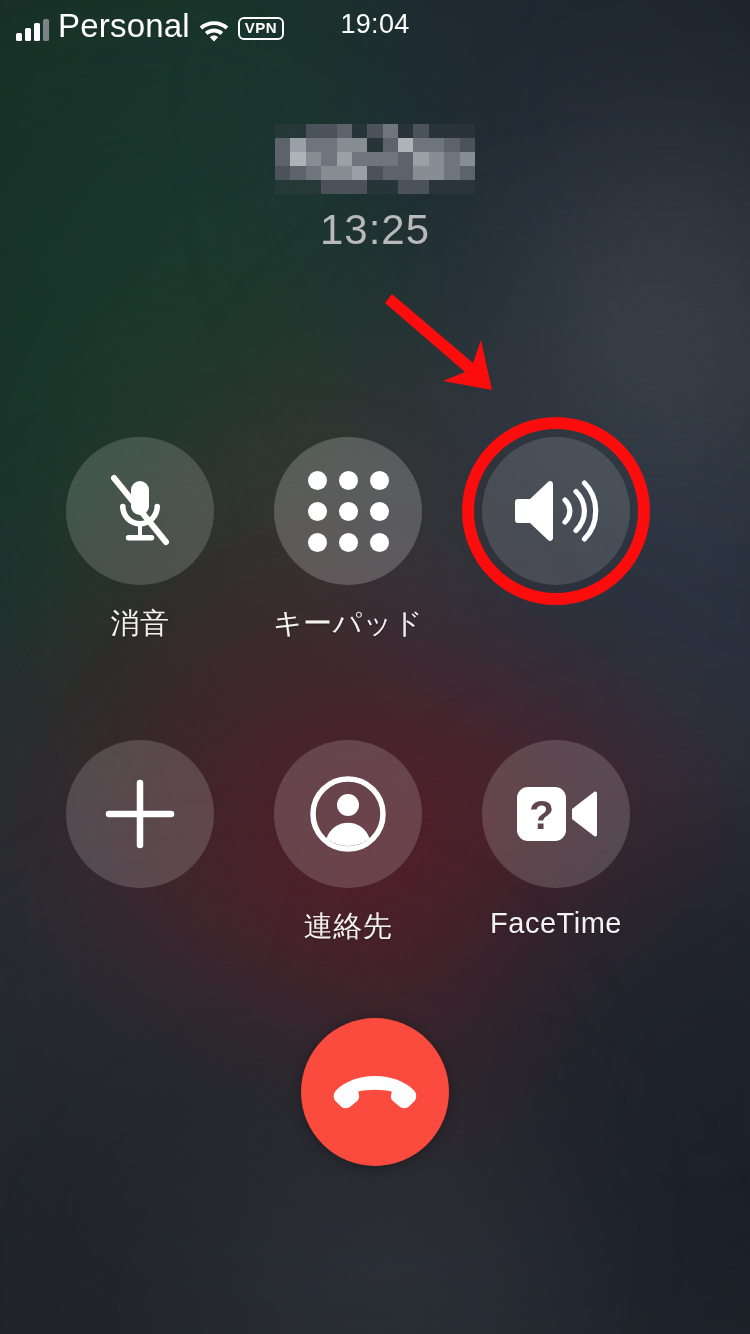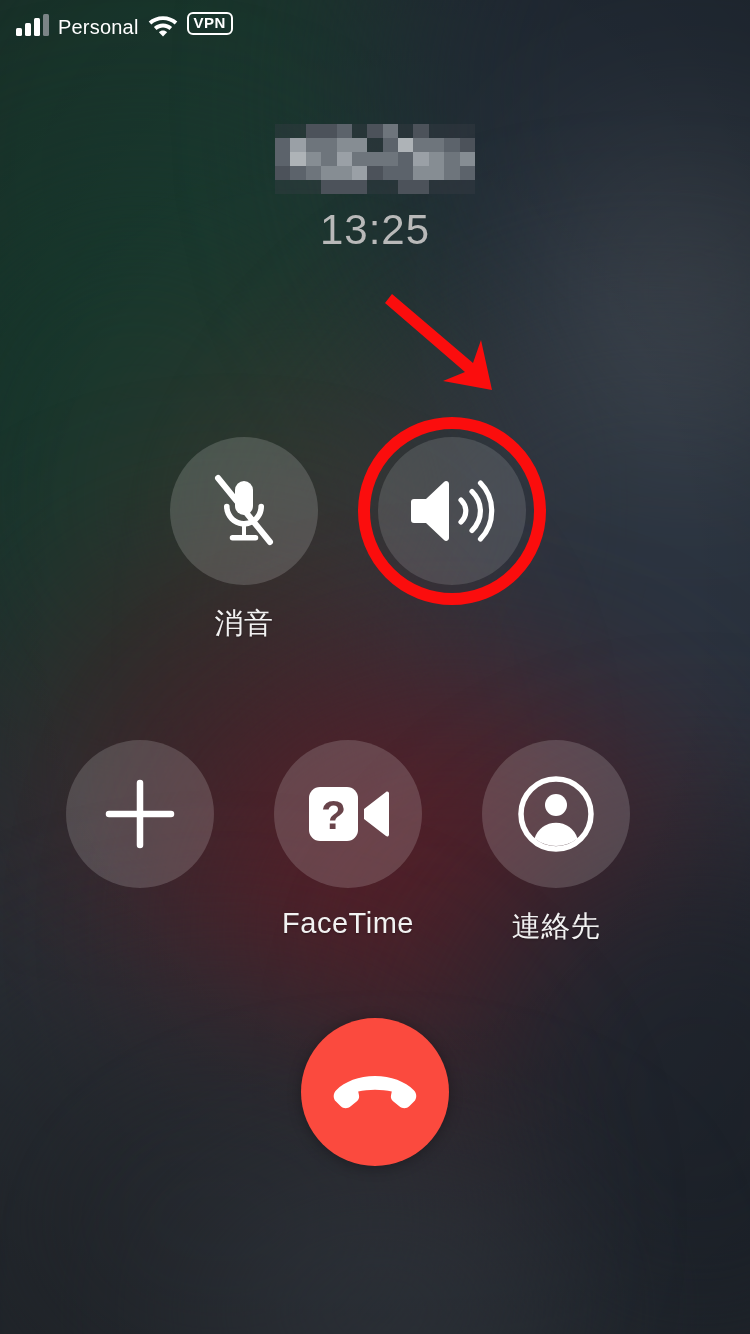--- a/index.html
+++ b/index.html
@@ -33,21 +33,21 @@
     position:absolute; top:0; left:0; width:750px; height:48px; z-index:10;
     display:flex; align-items:center; color:#fff;
   }
   .sb-left { position:absolute; left:16px; display:flex; align-items:flex-end; gap:9px; }
   .bars { display:flex; align-items:flex-end; gap:3px; height:22px; }
   .bars i { display:block; width:6px; border-radius:1.5px; background:#fff; }
   .bars i:nth-child(1){ height:8px; }
   .bars i:nth-child(2){ height:13px; }
   .bars i:nth-child(3){ height:18px; }
   .bars i:nth-child(4){ height:22px; background:#7b8486; }
-  .carrier { font-size:20px; font-weight:400; letter-spacing:.2px; line-height:1; position:relative; top:1px;text-align:right; }
+  .carrier { font-size:33px; font-weight:400; letter-spacing:.2px; line-height:1; position:relative; top:1px;text-align:right; }
   .wifi { width:30px; height:23px; position:relative; top:1px; }
   .vpn {
     border:2.5px solid #fff; border-radius:6px; padding:1px 5px 2px;
     font-size:15px; font-weight:700; letter-spacing:.5px; line-height:1.05; position:relative; top:-1px;
   }
   .sb-center { position:absolute; left:0; width:750px; text-align:center; font-size:27px; font-weight:500; letter-spacing:.3px; }
   .sb-right { position:absolute; right:14px; display:flex; align-items:center; gap:9px; }
   .lpm-dot { width:13px; height:13px; border-radius:50%; background:#f5a623; }
   .batt-pct { font-size:27px; font-weight:400; }
   .batt {
@@ -132,20 +132,21 @@
     <span class="carrier">Personal</span>
     <span class="wifi">
       <svg viewBox="0 0 30 23" width="30" height="23">
         <path d="M15 2.2c5.5 0 10.6 2 14.3 5.4l-2.6 2.9C23.5 7.6 19.4 6 15 6S6.5 7.6 3.3 10.5L.7 7.6C4.4 4.2 9.5 2.2 15 2.2z" fill="#fff"></path>
         <path d="M15 9.6c3.5 0 6.7 1.3 9.1 3.5l-2.6 2.9c-1.8-1.6-4-2.5-6.5-2.5s-4.7.9-6.5 2.5l-2.6-2.9C8.3 10.9 11.5 9.6 15 9.6z" fill="#fff"></path>
         <path d="M15 16.6c1.6 0 3 .6 4.1 1.6L15 22.6l-4.1-4.4c1.1-1 2.5-1.6 4.1-1.6z" fill="#fff"></path>
       </svg>
     </span>
     <span class="vpn">VPN</span>
   </div>
+  <div class="sb-center">19:04</div>
 </div>
 
 <div id="caller">
   <div id="mosaic">
       <span style="background: rgb(59, 64, 71); opacity: 0.35;"></span>
       <span style="background: rgb(59, 64, 71); opacity: 0.35;"></span>
       <span style="background: rgb(76, 82, 90); opacity: 1;"></span>
       <span style="background: rgb(76, 82, 90); opacity: 1;"></span>
       <span style="background: rgb(92, 99, 107); opacity: 1;"></span>
       <span style="background: rgb(59, 64, 71); opacity: 0.35;"></span>
@@ -226,20 +227,36 @@
           <g fill="#fff">
             <rect x="28" y="9" width="18" height="34" rx="9"></rect>
             <path d="M17 34.5a2.8 2.8 0 0 1 5.6 0c0 8 6.4 14.4 14.4 14.4s14.4-6.4 14.4-14.4a2.8 2.8 0 0 1 5.6 0c0 10.4-7.9 19-18 19.9v8.7h9.5a2.7 2.7 0 0 1 0 5.5H25.5a2.7 2.7 0 0 1 0-5.5H35v-8.7c-10.1-.9-18-9.5-18-19.9z"></path>
           </g>
           <line x1="11" y1="6" x2="63" y2="70" stroke="#fff" stroke-width="6" stroke-linecap="round"></line>
         </svg>
       </div>
       <div class="label">消音</div>
     </div>
 
+    <div class="cell keypad">
+      <div class="circle">
+        <span class="dots">
+          <i></i>
+            <i></i>
+            <i></i>
+            <i></i>
+            <i></i>
+            <i></i>
+            <i></i>
+            <i></i>
+            <i></i>
+        </span>
+      </div>
+      <div class="label">キーパッド</div>
+    </div>
 
     <div class="cell speaker">
       <div class="circle">
         <svg width="86" height="66" viewBox="0 0 86 66">
           <path d="M35 4 L17 21 H5a3 3 0 0 0-3 3v18a3 3 0 0 0 3 3h12l18 17c2 1.9 5 .5 5-2V6c0-2.5-3-3.9-5-2z" fill="#fff"></path>
           <g fill="none" stroke="#fff" stroke-width="5.2" stroke-linecap="round">
             <path d="M52 22c3.2 3.2 4.8 7 4.8 11S55.2 40.8 52 44"></path>
             <path d="M63 13.5c5.6 5.6 8.4 12.3 8.4 19.5s-2.8 13.9-8.4 19.5"></path>
             <path d="M74.5 5c7.5 7.5 11.2 17 11.2 28s-3.7 20.5-11.2 28" transform="translate(-3,0)"></path>
           </g>
@@ -253,49 +270,49 @@
 
     <div class="cell addcall">
       <div class="circle">
         <svg width="78" height="78" viewBox="0 0 78 78">
           <g stroke="#fff" stroke-width="6.5" stroke-linecap="round">
             <line x1="39" y1="8" x2="39" y2="70"></line>
             <line x1="8" y1="39" x2="70" y2="39"></line>
           </g>
         </svg>
       </div>
+    </div>
+
+    <div class="cell contacts">
+      <div class="circle">
+        <svg width="80" height="80" viewBox="0 0 80 80">
+          <circle cx="40" cy="40" r="35" fill="none" stroke="#fff" stroke-width="5.5"></circle>
+          <circle cx="40" cy="31" r="11" fill="#fff"></circle>
+          <path d="M18.5 64.5a22.5 22.5 0 0 1 43 0 35 35 0 0 1-43 0z" fill="#fff"></path>
+        </svg>
+      </div>
+      <div class="label">連絡先</div>
     </div>
 
     <div class="cell facetime">
       <div class="circle">
         <svg width="82" height="62" viewBox="0 0 82 62">
           <defs>
             <mask id="qmask">
               <rect x="0" y="0" width="82" height="62" fill="#fff"></rect>
               <text x="26.5" y="46" font-family="Liberation Sans, sans-serif" font-size="41" font-weight="700" text-anchor="middle" fill="#000">?</text>
             </mask>
           </defs>
           <rect x="2" y="4" width="49" height="54" rx="11" fill="#fff" mask="url(#qmask)"></rect>
           <path d="M79 9 L57 26 v10 L79 53 c1.4 1.1 3 .2 3-1.6 V10.6 C82 8.8 80.4 7.9 79 9z" fill="#fff"></path>
         </svg>
       </div>
       <div class="label">FaceTime</div>
     </div>
 
-    <div class="cell contacts">
-      <div class="circle">
-        <svg width="80" height="80" viewBox="0 0 80 80">
-          <circle cx="40" cy="40" r="35" fill="none" stroke="#fff" stroke-width="5.5"></circle>
-          <circle cx="40" cy="31" r="11" fill="#fff"></circle>
-          <path d="M18.5 64.5a22.5 22.5 0 0 1 43 0 35 35 0 0 1-43 0z" fill="#fff"></path>
-        </svg>
-      </div>
-      <div class="label">連絡先</div>
-    </div>
-
   </div>
 </div>
 
 <div id="endcall-wrap">
   <div id="endcall">
     <svg width="86" height="44" viewBox="0 0 86 44">
       <path d="M43 6C27 6 12.8 11.6 4.2 20.2c-3.3 3.3-3.2 8.4-.2 11.4l4.5 4.5c2.7 2.7 7 2.9 9.9.5l6.5-5.4c1.8-1.5 2.6-3.8 2.1-6l-.8-3.6C31.1 20.5 37 19.8 43 19.8s11.9.7 16.8 1.8l-.8 3.6c-.5 2.2.3 4.5 2.1 6l6.5 5.4c2.9 2.4 7.2 2.2 9.9-.5l4.5-4.5c3-3 3.1-8.1-.2-11.4C73.2 11.6 59 6 43 6z" fill="#fff"></path>
     </svg>
   </div>
 </div>

